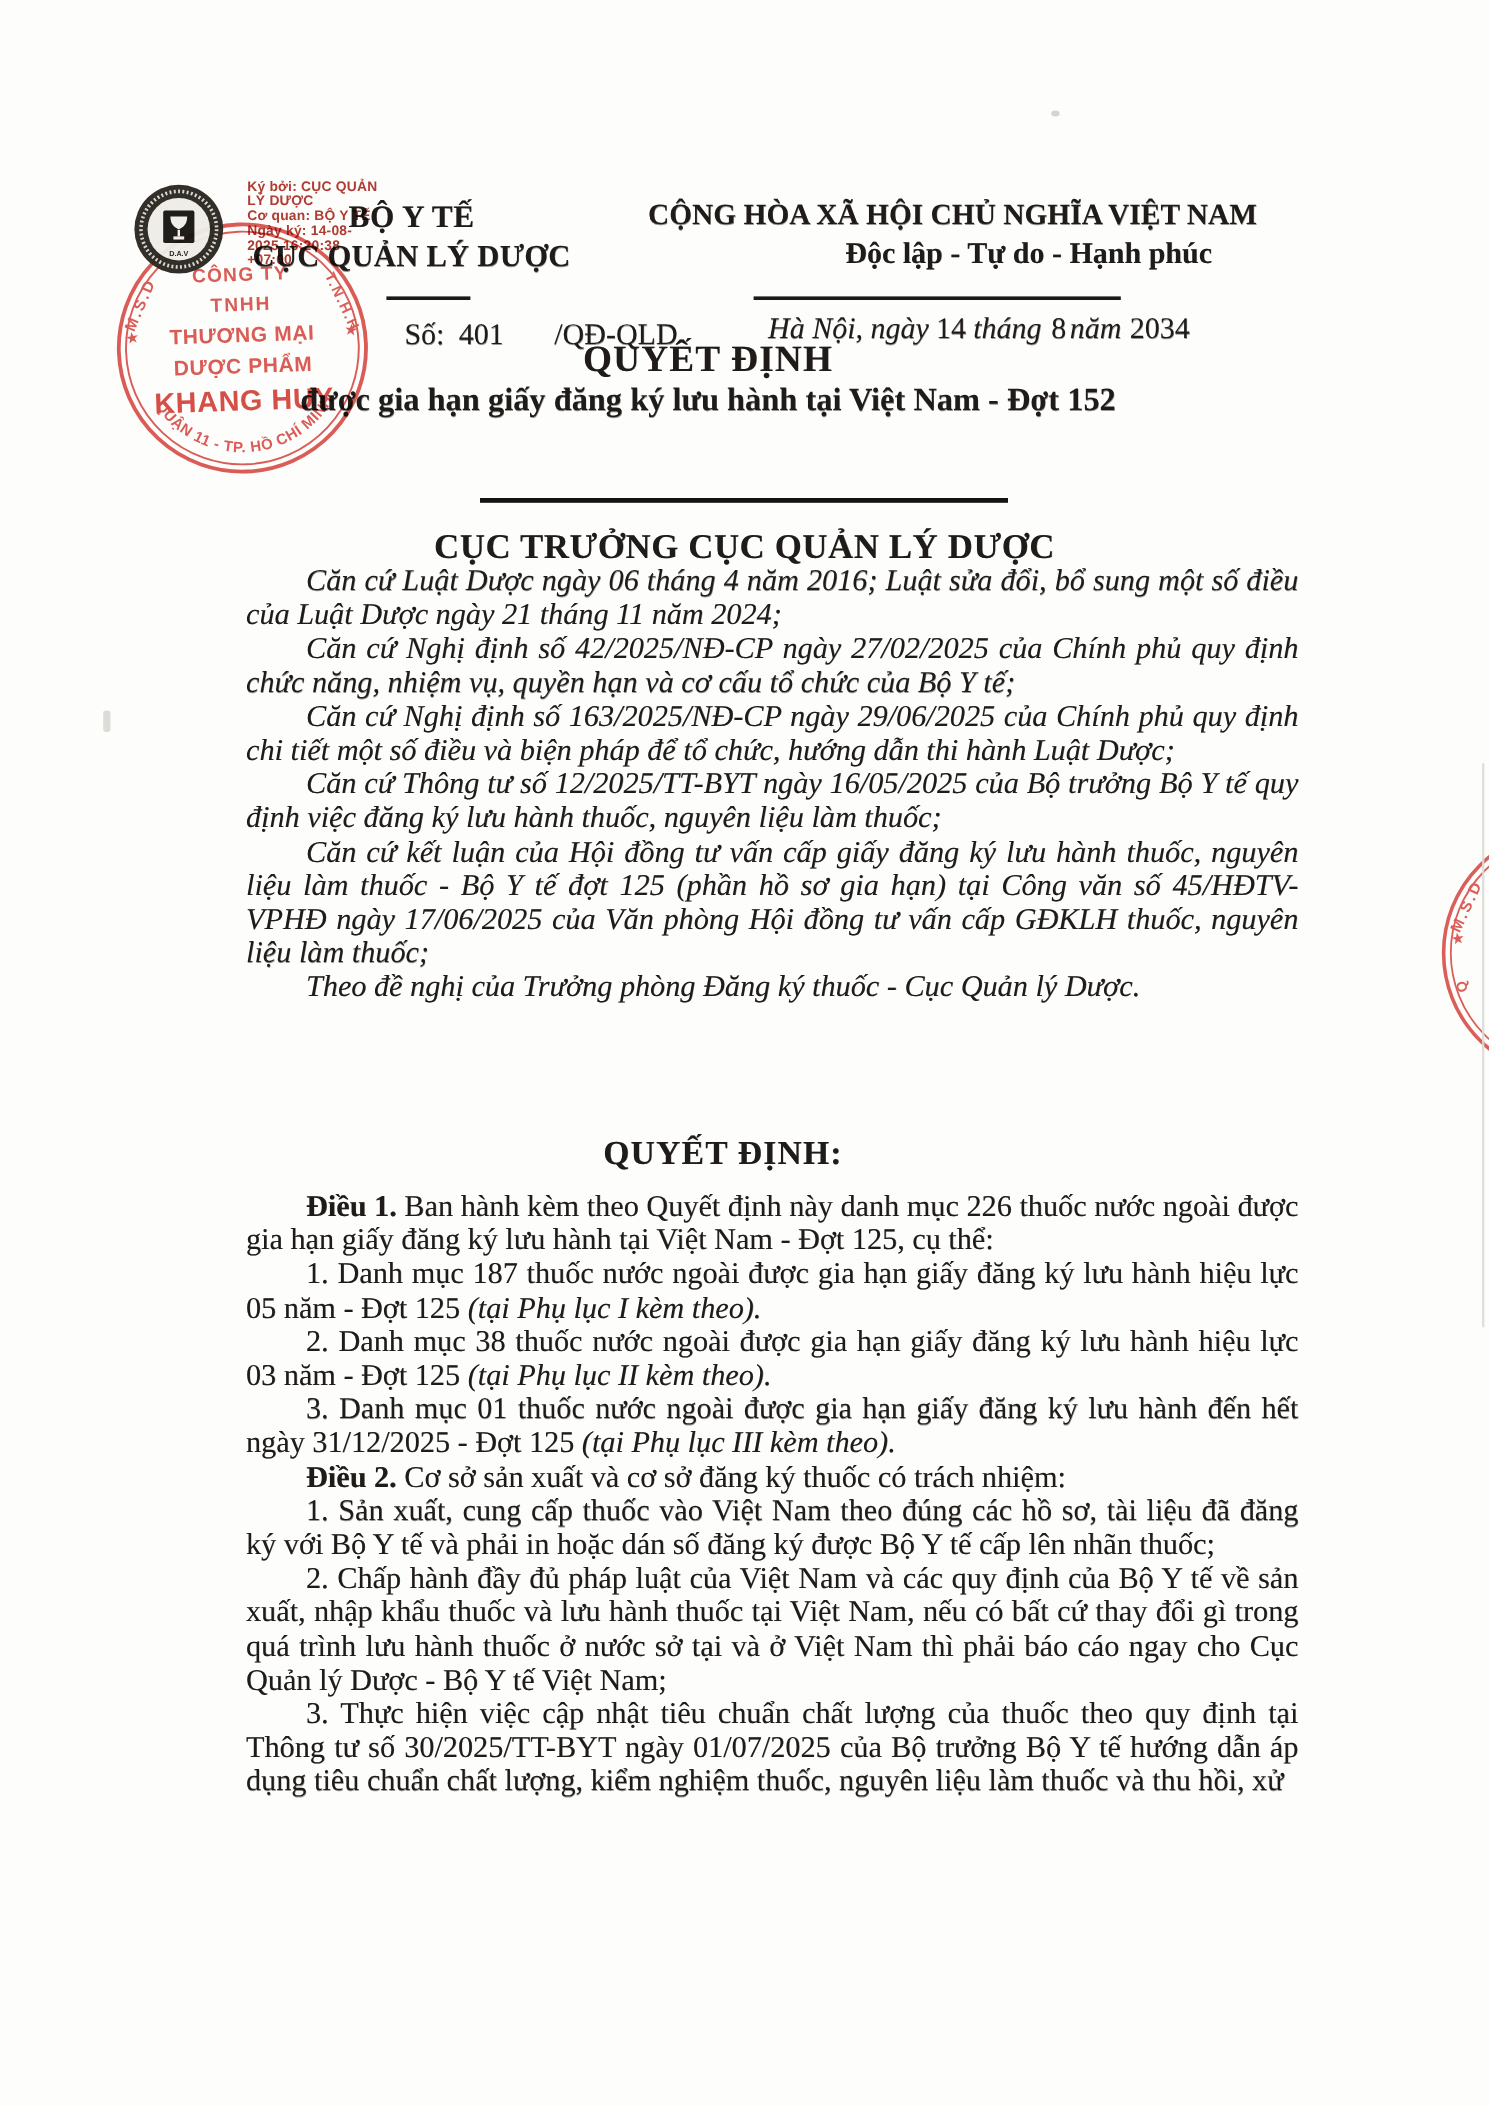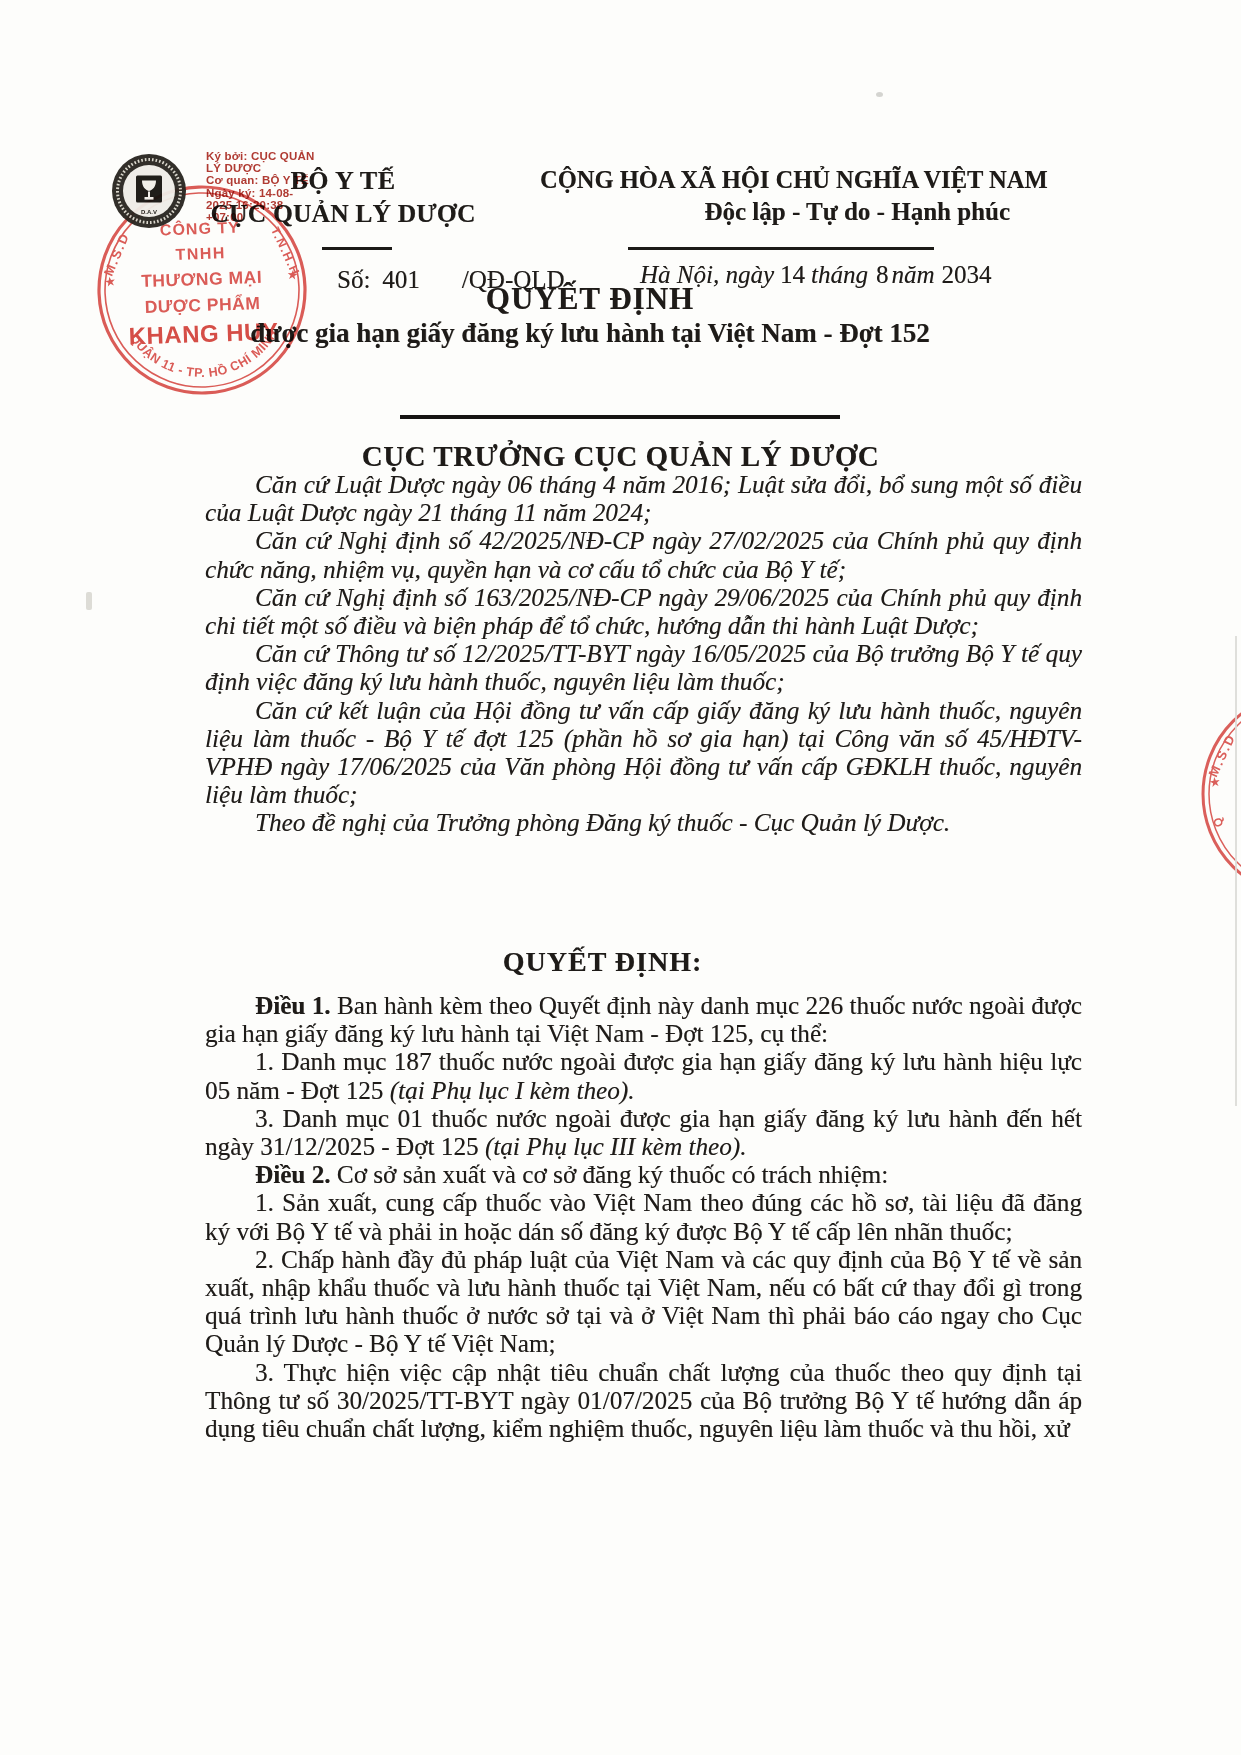--- a/index.html
+++ b/index.html
@@ -99,20 +99,21 @@
       <p><span class="seg-i">Căn cứ Thông tư số 12/2025/TT-BYT ngày 16/05/2025 của Bộ trưởng Bộ Y tế quy định việc đăng ký lưu hành thuốc, nguyên liệu làm thuốc;</span></p>
       <p><span class="seg-i">Căn cứ kết luận của Hội đồng tư vấn cấp giấy đăng ký lưu hành thuốc, nguyên liệu làm thuốc - Bộ Y tế đợt 125 (phần hồ sơ gia hạn) tại Công văn số 45/HĐTV-VPHĐ ngày 17/06/2025 của Văn phòng Hội đồng tư vấn cấp GĐKLH thuốc, nguyên liệu làm thuốc;</span></p>
       <p><span class="seg-i">Theo đề nghị của Trưởng phòng Đăng ký thuốc - Cục Quản lý Dược.</span></p>
     </div>
 
   <div class="order-heading ink">QUYẾT ĐỊNH:</div>
 
   <div class="articles ink" id="articles">
       <p><span class="seg-b">Điều 1. </span><span>Ban hành kèm theo Quyết định này danh mục 226 thuốc nước ngoài được gia hạn giấy đăng ký lưu hành tại Việt Nam - Đợt 125, cụ thể:</span></p>
       <p><span>1. Danh mục 187 thuốc nước ngoài được gia hạn giấy đăng ký lưu hành hiệu lực 05 năm - Đợt 125 </span><span class="seg-i">(tại Phụ lục I kèm theo).</span></p>
+      <p><span>2. Danh mục 38 thuốc nước ngoài được gia hạn giấy đăng ký lưu hành hiệu lực 03 năm - Đợt 125 </span><span class="seg-i">(tại Phụ lục II kèm theo).</span></p>
       <p><span>3. Danh mục 01 thuốc nước ngoài được gia hạn giấy đăng ký lưu hành đến hết ngày 31/12/2025 - Đợt 125 </span><span class="seg-i">(tại Phụ lục III kèm theo).</span></p>
       <p><span class="seg-b">Điều 2. </span><span>Cơ sở sản xuất và cơ sở đăng ký thuốc có trách nhiệm:</span></p>
       <p><span>1. Sản xuất, cung cấp thuốc vào Việt Nam theo đúng các hồ sơ, tài liệu đã đăng ký với Bộ Y tế và phải in hoặc dán số đăng ký được Bộ Y tế cấp lên nhãn thuốc;</span></p>
       <p><span>2. Chấp hành đầy đủ pháp luật của Việt Nam và các quy định của Bộ Y tế về sản xuất, nhập khẩu thuốc và lưu hành thuốc tại Việt Nam, nếu có bất cứ thay đổi gì trong quá trình lưu hành thuốc ở nước sở tại và ở Việt Nam thì phải báo cáo ngay cho Cục Quản lý Dược - Bộ Y tế Việt Nam;</span></p>
       <p><span>3. Thực hiện việc cập nhật tiêu chuẩn chất lượng của thuốc theo quy định tại Thông tư số 30/2025/TT-BYT ngày 01/07/2025 của Bộ trưởng Bộ Y tế hướng dẫn áp dụng tiêu chuẩn chất lượng, kiểm nghiệm thuốc, nguyên liệu làm thuốc và thu hồi, xử</span></p>
     </div>
 
   <svg class="company-seal seal-sans" width="236" height="236" viewBox="0 0 236 236">
     <circle cx="118" cy="118" r="103" fill="none" stroke="#d94f4a" stroke-width="3.2"></circle>
     <circle cx="118" cy="118" r="97" fill="none" stroke="#d94f4a" stroke-width="1.6"></circle>

